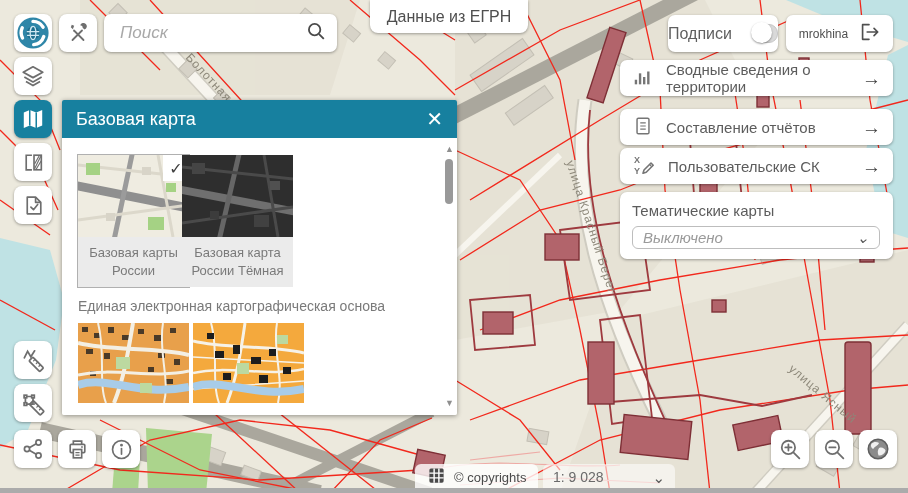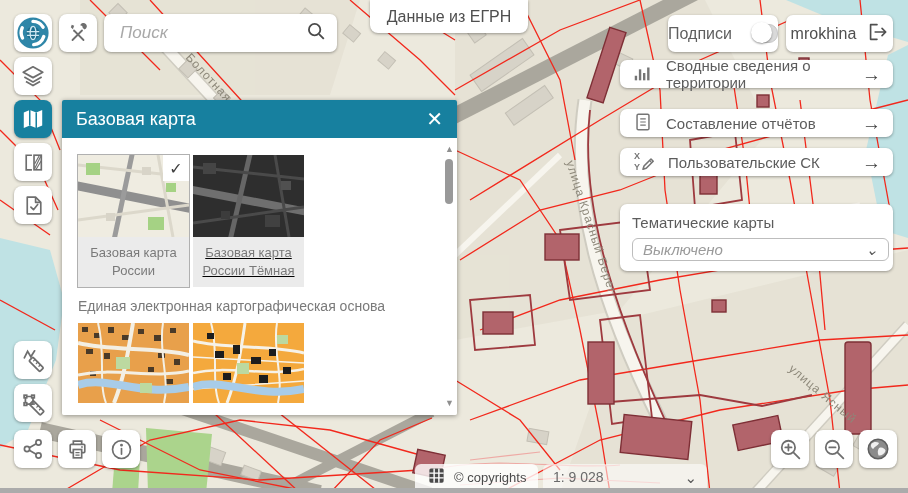--- a/index.html
+++ b/index.html
@@ -23,28 +23,28 @@
   #egrn-badge{left:370px;top:0;width:158px;height:33px;border-radius:0 0 8px 8px;
        font-size:16px;color:#4f4f4f;}
   
   #labels-toggle{left:668px;top:15px;width:110px;height:37px;border-radius:7px;
        gap:21px;font-size:16px;color:#5f5f5f;}
   .switch{position:relative;width:33px;height:17px;background:#d9d9d9;
        border-radius:9px;border:1px solid #c6c6c6;}
   .switch .knob{position:absolute;left:-3px;top:-3px;width:21px;height:21px;
        border-radius:50%;background:#fff;box-shadow:0 1px 2px rgba(0,0,0,.4);}
   #user-button{left:786px;top:15px;width:107px;height:37px;border-radius:7px;
-       gap:10px;font-size:16px;color:#4f4f4f;}
-  
-  .action-btn{left:620px;width:273px;height:28px;border-radius:7px;
+       gap:10px;font-size:12px;color:#4f4f4f;}
+  
+  .action-btn{left:620px;width:273px;height:36px;border-radius:7px;
        justify-content:flex-start;padding:0 12px;gap:12px;font-size:15px;color:#5c5c5c;}
   .action-btn .arrow{margin-left:auto;font-size:19px;color:#3f3f3f;line-height:1;}
   #thematic-panel{left:620px;top:192px;width:273px;height:67px;border-radius:7px;
        flex-direction:column;align-items:stretch;justify-content:flex-start;
-       padding:10px 4px 10px 12px;cursor:default;margin-top:12px;}
+       padding:10px 13px 10px 12px;cursor:default;}
   #thematic-panel .tlabel{font-size:15px;color:#5c5c5c;margin-bottom:7px;}
   #thematic-select{height:28px;border:1px solid #bdbdbd;border-radius:6px;
        display:flex;align-items:center;padding:0 10px;font-size:15px;font-style:italic;
        color:#9a9a9a;cursor:pointer;}
   #thematic-select .chev{margin-left:auto;color:#555;font-size:15px;line-height:.6;}
   
   #basemap-panel{position:absolute;left:62px;top:100px;width:395px;height:315px;
        box-shadow:0 1px 5px rgba(0,0,0,.4);border-radius:2px;overflow:hidden;}
   #basemap-header{height:38px;background:#17809F;color:#fff;display:flex;
        align-items:center;padding:0 14px;font-size:18px;}
@@ -61,21 +61,21 @@
   #eeko-label{position:absolute;left:16px;top:160px;font-size:14px;color:#7a7a7a;}
   .eeko-thumb{position:absolute;top:185px;width:111px;height:80px;overflow:hidden;cursor:pointer;}
   
   .scroll-arrow{position:absolute;right:3px;font-size:9px;color:#8f8f8f;cursor:pointer;}
   #scroll-thumb{position:absolute;right:4px;top:21px;width:8px;height:45px;
        background:#999;border-radius:4px;cursor:pointer;}
   
   #copyright-box{left:415px;top:464px;height:26px;border-radius:6px 6px 0 0;
        background:rgba(255,255,255,.8);box-shadow:none;padding:0 12px;gap:8px;
        font-size:13px;color:#4a4a4a;justify-content:flex-start;}
-  #scale-box{left:543px;top:464px;width:164px;height:26px;border-radius:6px 6px 0 0;
+  #scale-box{left:543px;top:464px;width:132px;height:26px;border-radius:6px 6px 0 0;
        background:rgba(255,255,255,.55);box-shadow:none;padding:0 10px;
        font-size:14px;color:#6a6a6a;justify-content:flex-start;}
   #scale-box .chev{margin-left:auto;color:#555;font-size:15px;line-height:.6;}
   #bottom-strip{position:absolute;left:0;top:488px;width:908px;height:5px;background:#ababab;}
 </style>
 </head>
 <body>
 
 <div id="app">
 
@@ -430,24 +430,24 @@
             <path d="M55,-5 L35,90" stroke="#9b9b9b" stroke-width="5" fill="none"></path>
             <path d="M0,10 L111,22 M0,65 L111,50 M80,0 L95,82" stroke="#dcd8cb" stroke-width="3" fill="none"></path>
             <rect x="8" y="8" width="14" height="12" fill="#a5d284"></rect>
             <rect x="70" y="62" width="16" height="13" fill="#a5d284"></rect>
             <rect x="88" y="28" width="10" height="9" fill="#a5d284"></rect>
             <rect x="28" y="58" width="9" height="8" fill="#d8d4c8"></rect>
             <rect x="64" y="12" width="9" height="8" fill="#d8d4c8"></rect>
           </svg>
         </div>
         <div class="check-badge">✓</div>
-        <div class="tile-label">Базовая карта России</div>
+        <div class="tile-label">Базовая карты России</div>
       </div>
 
-      <div class="tile" style="left:131px;text-decoration:underline;">
+      <div class="tile" style="left:120px;">
         <div class="thumb">
           <svg width="111" height="82" viewBox="0 0 111 82">
             <rect width="111" height="82" fill="#2e2e2e"></rect>
             <path d="M-5,34 L120,58" stroke="#6f6f6f" stroke-width="8" fill="none"></path>
             <path d="M58,-5 L36,90" stroke="#666" stroke-width="5" fill="none"></path>
             <path d="M0,12 L111,24 M0,68 L111,52 M82,0 L96,82" stroke="#4a4a4a" stroke-width="3" fill="none"></path>
             <rect x="10" y="8" width="13" height="11" fill="#454545"></rect>
             <rect x="72" y="60" width="15" height="12" fill="#414141"></rect>
             <rect x="88" y="26" width="10" height="9" fill="#505050"></rect>
             <rect x="28" y="56" width="9" height="8" fill="#3c3c3c"></rect>

